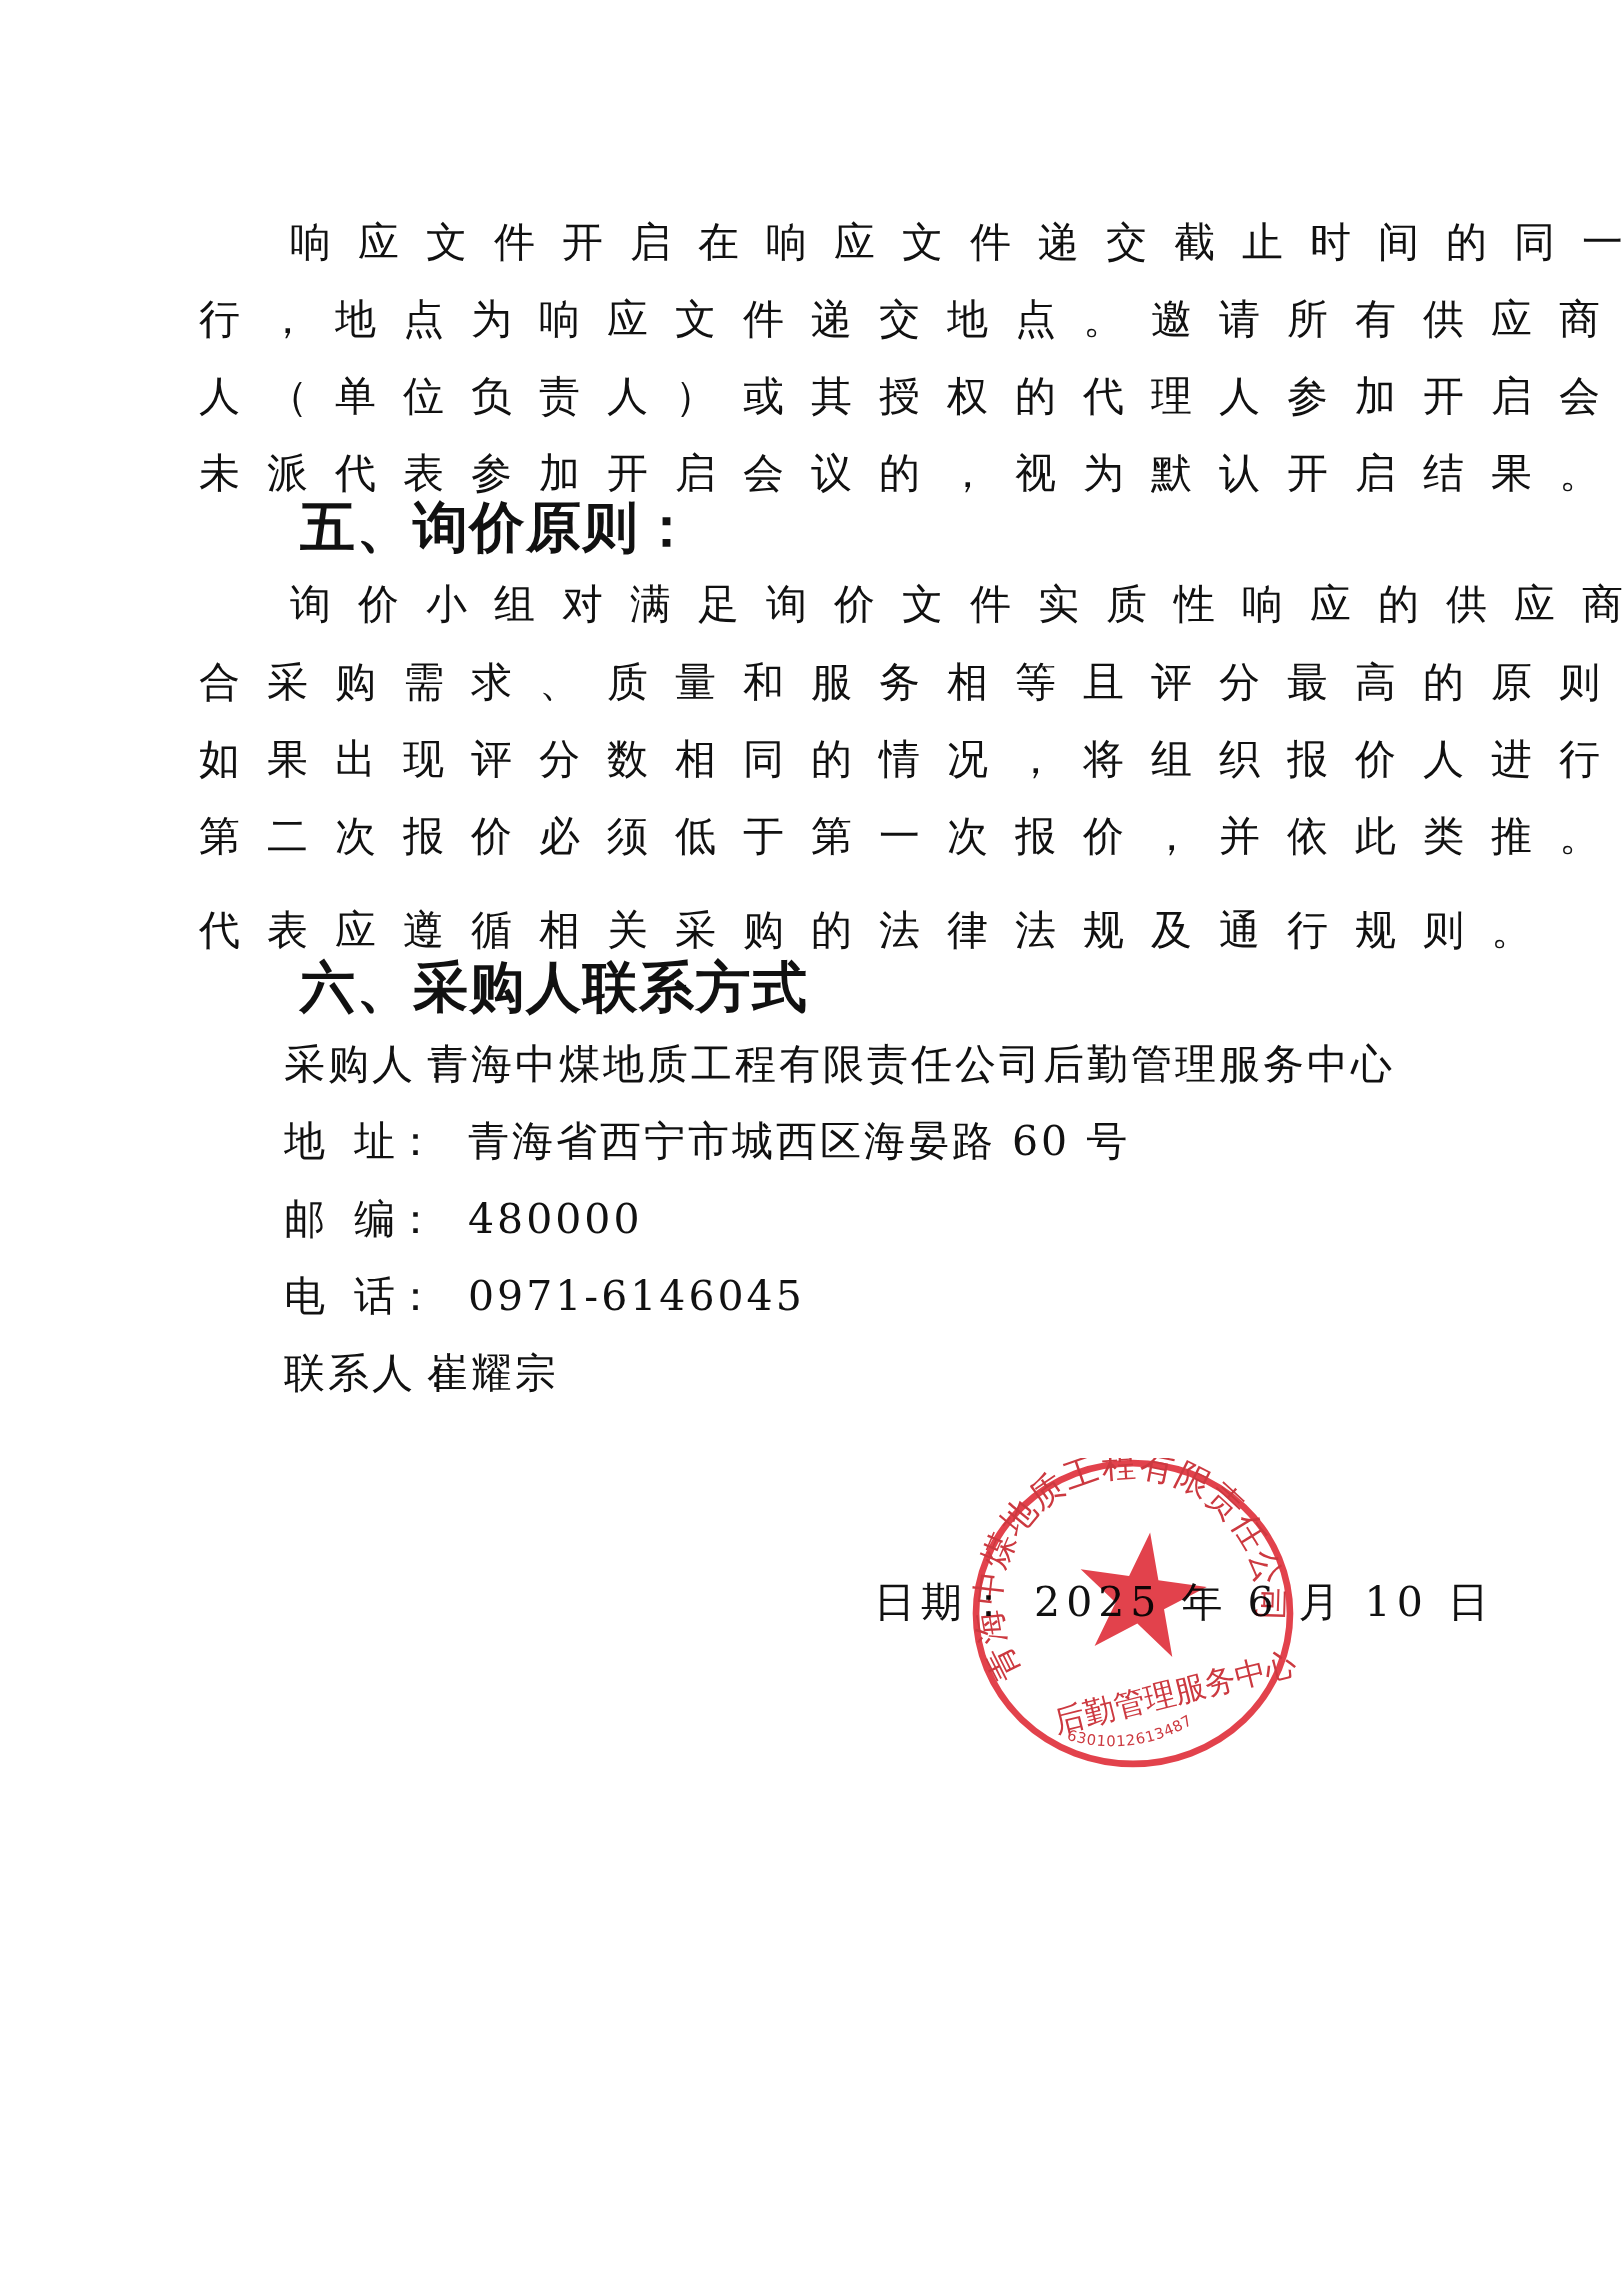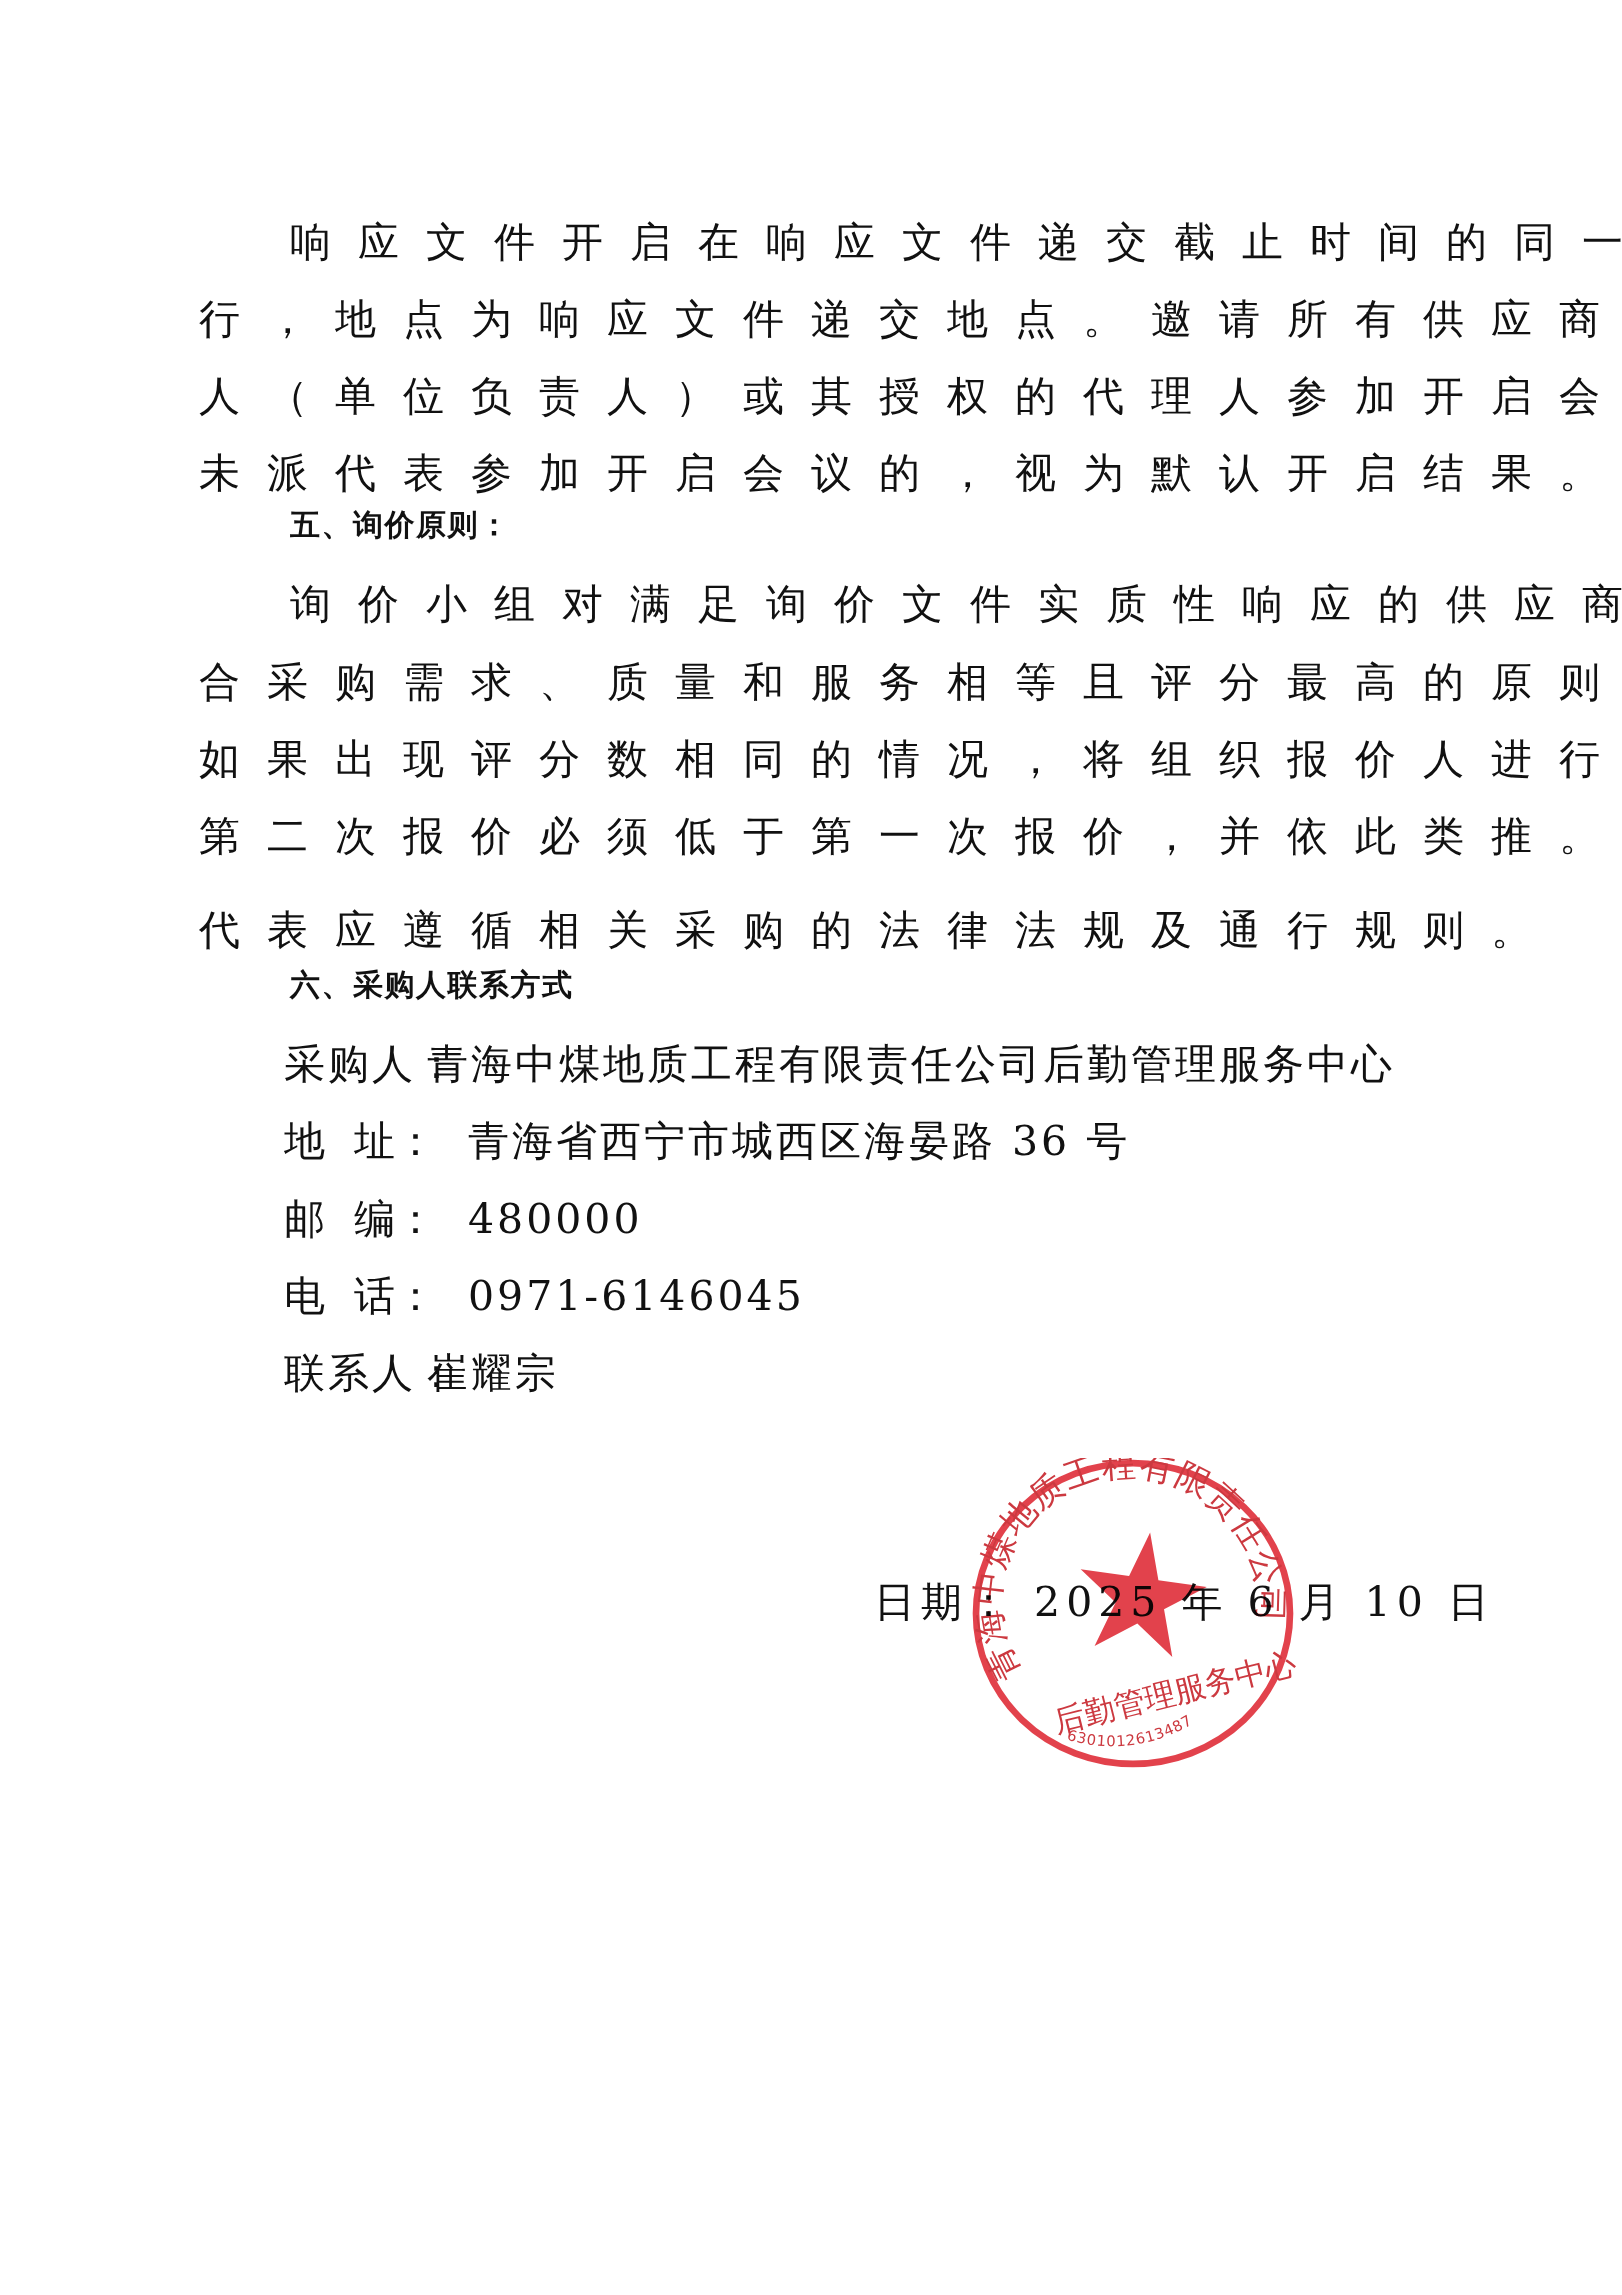--- a/index.html
+++ b/index.html
@@ -27,24 +27,24 @@
       left: 199px;
       font-size: 41px;
       line-height: 47px;
       height: 47px;
       white-space: nowrap;
       letter-spacing: 27px;
     }
     .indent { left: 290px; }
     .heading {
       position: absolute;
-      left: 290px;
-      font-family: Liberation Mono, monospace;
+      left: 300px;
+      font-family: Liberation Serif, serif;
       font-weight: bold;
-      font-size: 30px;
+      font-size: 55px;
       line-height: 47px;
       white-space: nowrap;
       letter-spacing: 1.5px;
     }
     .contact-row {
       position: absolute;
       left: 284px;
       font-size: 41px;
       line-height: 47px;
       white-space: nowrap;
@@ -111,21 +111,21 @@
     <span class="contact-label">采购人：</span>
     <span class="contact-value">青海中煤地质工程有限责任公司后勤管理服务中心</span>
   </div>
 
   <div class="contact-row" style="top:1118px;">
     <span class="contact-label spread">
       <span>地</span>
       <span>址</span>
     </span>
     <span style="display:inline-block;width:41px;margin-left:-24px;margin-right:24px;">：</span>
-    <span class="contact-value">青海省西宁市城西区海晏路 36 号</span>
+    <span class="contact-value">青海省西宁市城西区海晏路 60 号</span>
   </div>
 
   <div class="contact-row" style="top:1196px;">
     <span class="contact-label spread">
       <span>邮</span>
       <span>编</span>
     </span>
     <span style="display:inline-block;width:41px;margin-left:-24px;margin-right:24px;">：</span>
     <span class="contact-value">480000</span>
   </div>

